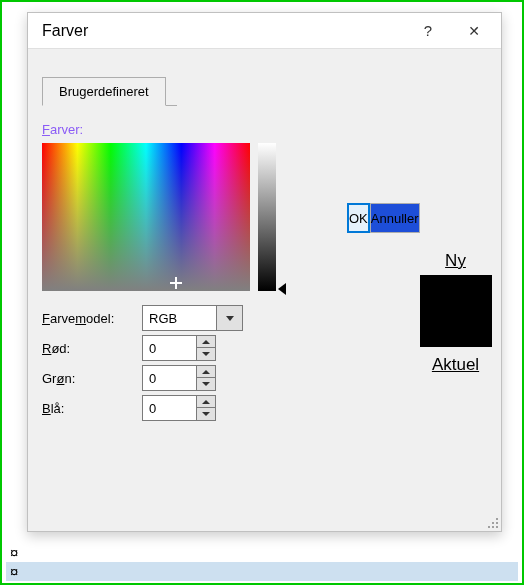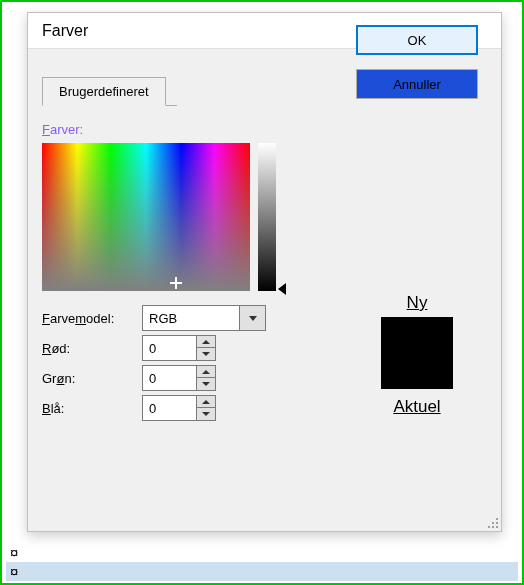--- a/index.html
+++ b/index.html
@@ -11,41 +11,41 @@
 .help-q { font-family: "Segoe UI", sans-serif; font-size: 15px; }
 .close-x { font-size: 14px; }
 .body-area { position: relative; padding: 10px 14px 14px 14px; height: calc(100% - 36px); }
 .tabs { display: flex; position: relative; margin-top: 6px; }
 .tab { padding: 6px 16px; font-size: 13px; border: 1px solid transparent; background: transparent; cursor: default; color: #000; }
 .tab.inactive { border: 1px solid transparent; }
 .tab.active { background: #f0f0f0; border: 1px solid #adadad; border-bottom: 1px solid #f0f0f0; z-index: 2; }
 .tab-underline { position: absolute; left: 0; right: 170px; bottom: 0; height: 1px; background: #adadad; z-index: 1; }
 .content-row { display: flex; margin-top: 12px; }
 .picker-col { flex: 1; }
-.side-col { width: 140px; display: flex; flex-direction: column; align-items: center; margin-top: -46px; }
+.side-col { width: 140px; display: flex; flex-direction: row; align-items: center; margin-top: -46px; }
 .btn { width: 122px; height: 30px; font-size: 13px; background: #1d4ed8; border: 1px solid #adadad; margin-bottom: 14px; cursor: default; }
 .btn.primary { background: #e5f1fb; border: 2px solid #0078d7; }
 .label { font-size: 13px; color: #8b5cf6; margin-bottom: 6px; }
 .underline-first::first-letter { text-decoration: underline; }
 .gradient-row { display: flex; gap: 8px; align-items: flex-start; margin-bottom: 14px; }
 .color-field { width: 208px; height: 148px; position: relative; background:
   linear-gradient(to bottom, rgba(128,128,128,0) 0%, rgba(128,128,128,1) 100%),
   linear-gradient(to right, #ff0000 0%, #ffff00 17%, #00ff00 33%, #00ffff 50%, #0000ff 67%, #ff00ff 83%, #ff0000 100%);
   cursor: crosshair; }
 .crosshair { position: absolute; width: 12px; height: 12px; left: 128px; bottom: 2px; }
 .crosshair::before, .crosshair::after { content: ""; position: absolute; background: #fff; }
 .crosshair::before { left: 5px; top: 0; width: 2px; height: 12px; }
 .crosshair::after { top: 5px; left: 0; width: 12px; height: 2px; }
 .lightness-col { display: flex; align-items: flex-start; }
 .lightness-bar { width: 18px; height: 148px; background: linear-gradient(to bottom, #fff 0%, #808080 50%, #000 100%); }
 .lightness-arrow { width: 0; height: 0; border-top: 6px solid transparent; border-bottom: 6px solid transparent; border-right: 8px solid #000; align-self: flex-end; margin-bottom: -4px; margin-left: 2px; }
 .field-row { display: flex; align-items: center; margin-bottom: 4px; }
 .field-label { width: 100px; font-size: 13px; }
 .combo { display: flex; }
-.combo input { width: 98px; height: 26px; border: 1px solid #7a7a7a; padding: 0 6px; font-size: 13px; background: #fff; }
+.combo input { width: 75px; height: 26px; border: 1px solid #7a7a7a; padding: 0 6px; font-size: 13px; background: #fff; }
 .combo .dropdown { width: 26px; height: 26px; border: 1px solid #7a7a7a; border-left: none; background: #e1e1e1; display: flex; align-items: center; justify-content: center; }
 .chev { width: 0; height: 0; border-left: 4px solid transparent; border-right: 4px solid transparent; border-top: 5px solid #333; }
 .spin { display: flex; }
 .spin input { width: 54px; height: 26px; border: 1px solid #7a7a7a; border-right: none; padding: 0 6px; font-size: 13px; background: #fff; }
 .spin-btns { display: flex; flex-direction: column; }
 .spin-btn { width: 20px; height: 13px; border: 1px solid #7a7a7a; background: #e1e1e1; display: flex; align-items: center; justify-content: center; }
 .spin-btn + .spin-btn { border-top: none; }
 .tri-up { width: 0; height: 0; border-left: 4px solid transparent; border-right: 4px solid transparent; border-bottom: 4px solid #333; }
 .tri-down { width: 0; height: 0; border-left: 4px solid transparent; border-right: 4px solid transparent; border-top: 4px solid #333; }
 .preview-area { margin-top: 180px; display: flex; flex-direction: column; align-items: center; }

